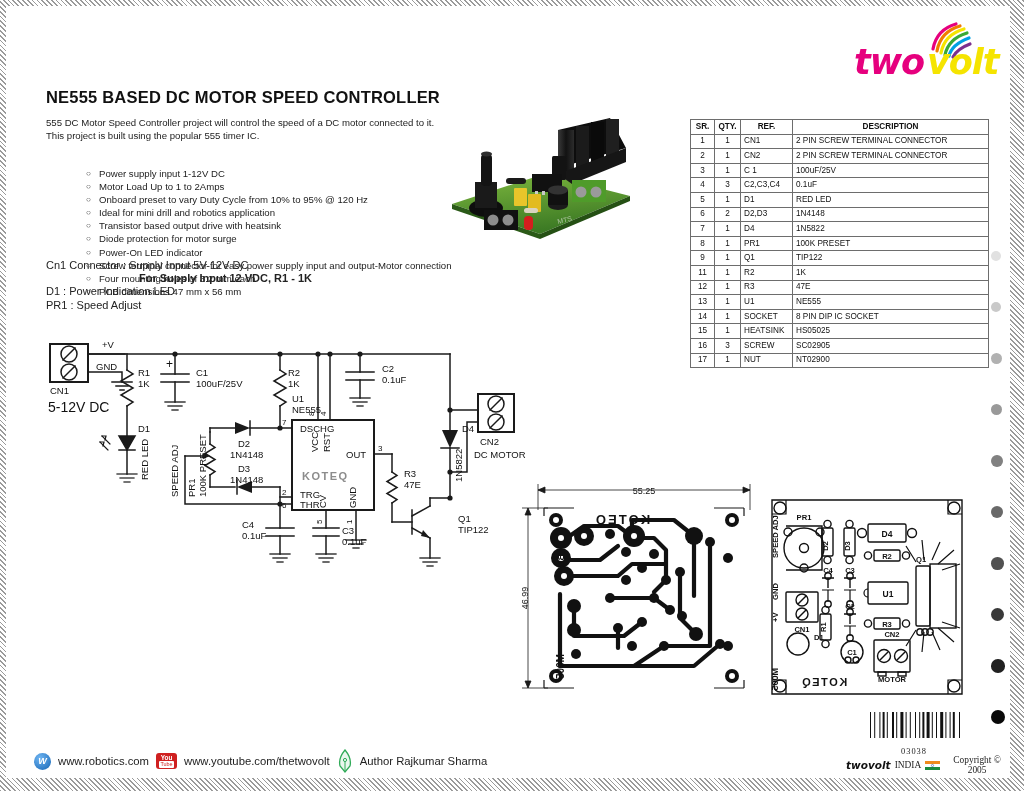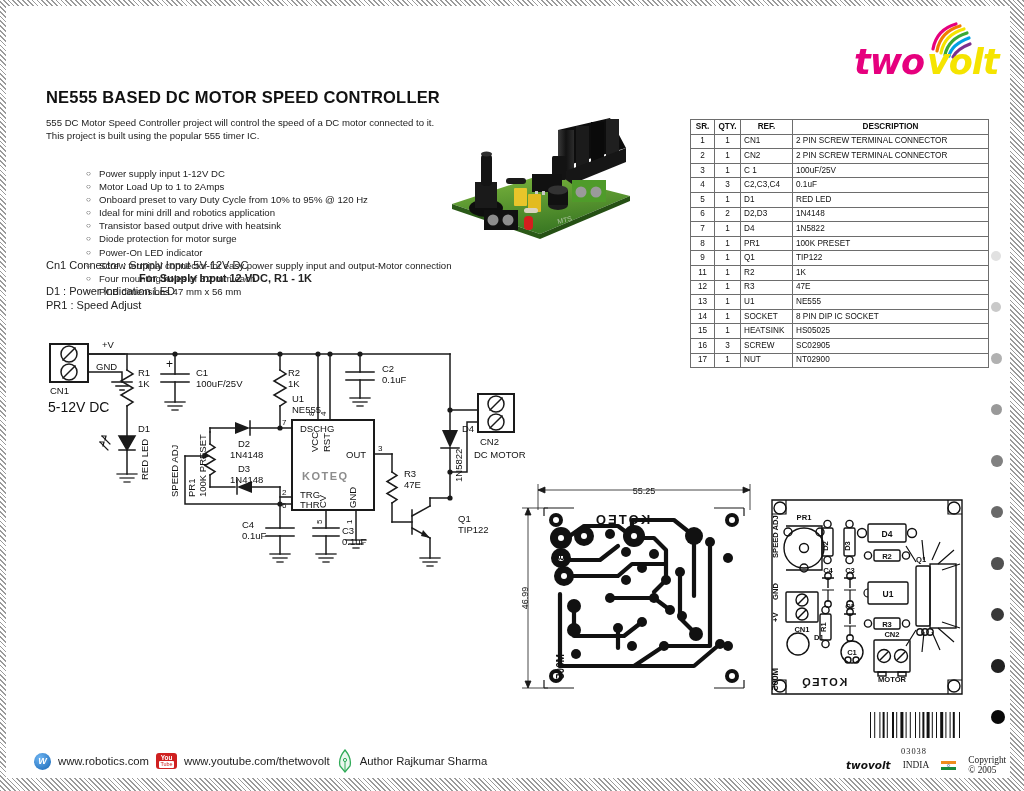--- a/index.html
+++ b/index.html
@@ -66,22 +66,22 @@
     font-style:italic;}
   .yticon{width:21px;height:16px;background:#cf2020;border-radius:3px;color:#fff;display:flex;
     flex-direction:column;align-items:center;justify-content:center;line-height:6.5px;}
   .yticon b{font-size:6.4px;} .yticon i{font-size:5.4px;font-style:normal;background:#fff;color:#cf2020;
     padding:0 1px;border-radius:1px;}
   .penicon{width:16px;height:24px;}
 
   .barcode{position:absolute;left:862px;top:706px;width:92px;height:26px;}
   .barnum{position:absolute;left:862px;top:733px;width:92px;text-align:center;font-size:8.4px;
     color:#222;font-family:"Liberation Serif",serif;letter-spacing:1px;margin-top:8px;}
-  .copy{position:absolute;left:840px;top:749px;display:flex;align-items:center;gap:12px;font-size:9.4px;
-    color:#222;font-family:"Liberation Serif",serif;}
+  .copy{position:absolute;left:840px;top:749px;display:flex;align-items:center;gap:4px;font-size:9.4px;
+    color:#222;font-family:"Liberation Serif",serif;text-align:center;}
   .copy .tv{font-family:"DejaVu Sans",sans-serif;font-weight:bold;font-style:italic;font-size:10.5px;color:#111;}
   .flag{width:15px;height:9px;display:inline-block;}
 
   svg{display:block;overflow:visible;}
   text{font-family:"Liberation Sans",sans-serif;}
 </style>
 </head>
 <body>
 
 <div class="hatch-bg"></div>

